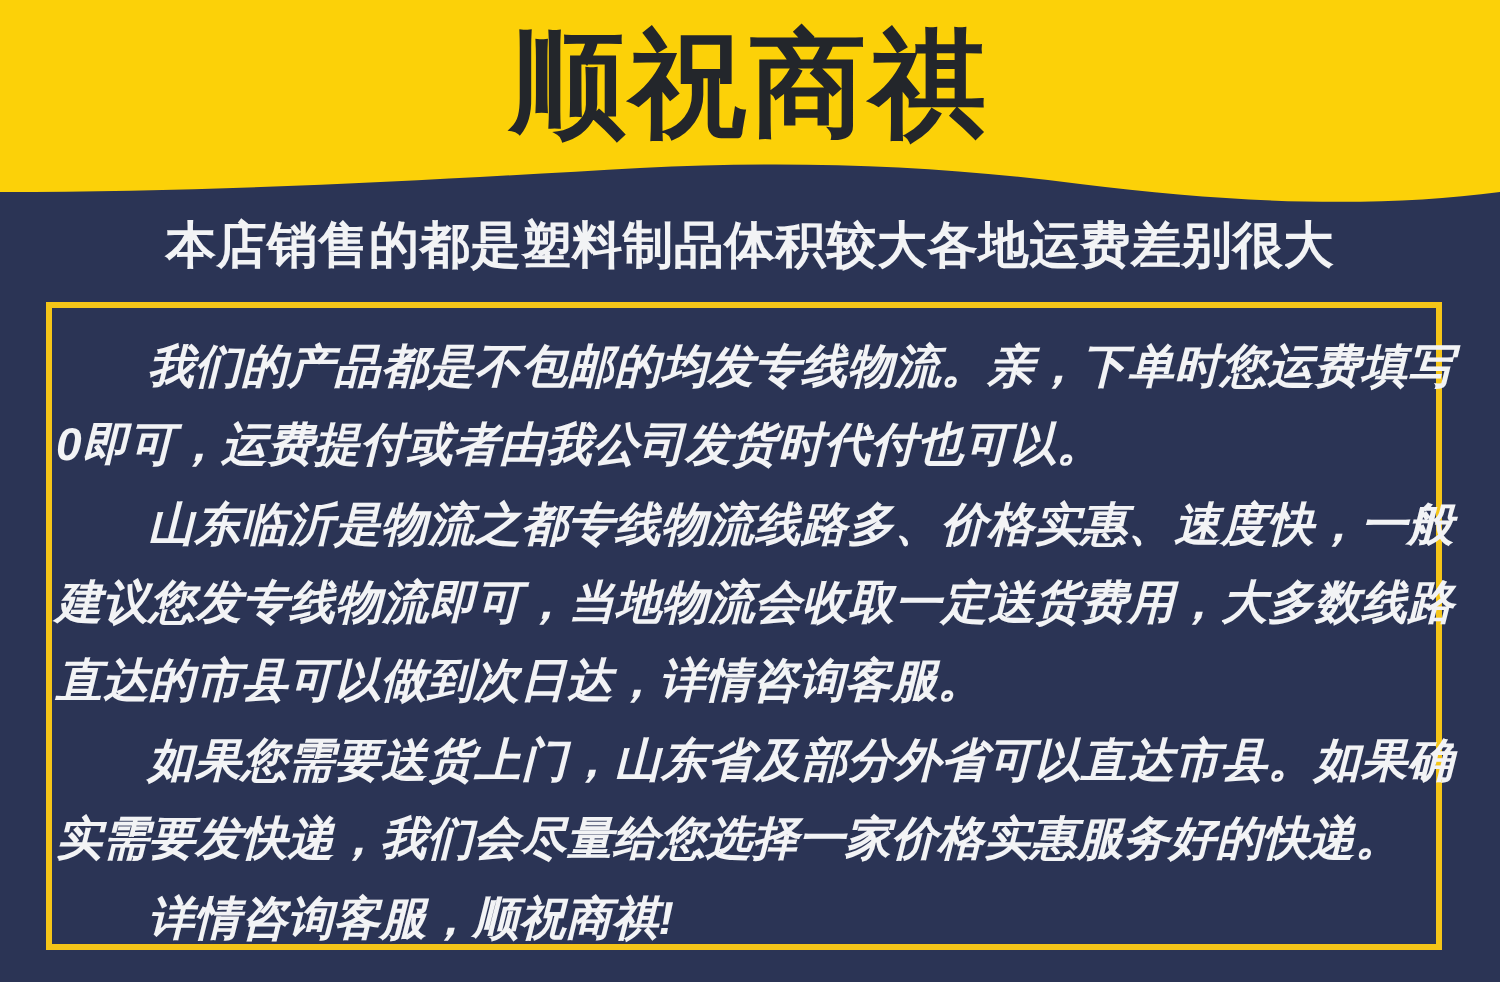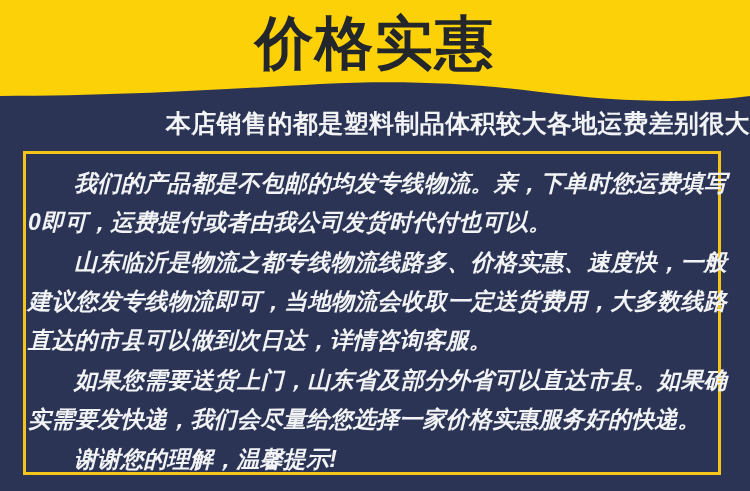--- a/index.html
+++ b/index.html
@@ -43,21 +43,21 @@
     font-weight: bold;
     letter-spacing: 2px;
     color: #23262b;
     white-space: nowrap;
   }
   #subtitle {
     position: absolute;
     left: 0;
     top: 107px;
     width: 750px;
-    text-align: right;
+    text-align: center;
     font-size: 25px;
     line-height: 32px;
     font-weight: bold;
     letter-spacing: 0.4px;
     color: #f2f3f5;
     white-space: nowrap;
   }
   
   #notice-box {
     position: absolute;
@@ -99,27 +99,27 @@
 
   <div id="banner">
     <svg id="wave-svg" width="750" height="150" viewBox="0 0 750 150">
       <rect x="0" y="0" width="750" height="150" fill="#2b3455"></rect>
       <path d="M0,0 L750,0 L750,96
                C 690,104 620,102 540,92
                C 470,83 400,80 320,84
                C 230,89 120,96 0,96 Z" fill="#fcd108"></path>
     </svg>
 
-    <div id="headline">价格实惠</div>
+    <div id="headline">顺祝商祺</div>
 
     <div id="subtitle">本店销售的都是塑料制品体积较大各地运费差别很大</div>
   </div>
 
   <div id="notice-box"></div>
 
   <div id="notice-body">
     <p class="para">我们的产品都是不包邮的均发专线物流。亲，下单时您运费填写0即可，运费提付或者由我公司发货时代付也可以。</p>
     <p class="para">山东临沂是物流之都专线物流线路多、价格实惠、速度快，一般建议您发专线物流即可，当地物流会收取一定送货费用，大多数线路直达的市县可以做到次日达，详情咨询客服。</p>
     <p class="para">如果您需要送货上门，山东省及部分外省可以直达市县。如果确实需要发快递，我们会尽量给您选择一家价格实惠服务好的快递。</p>
-    <p class="para">谢谢您的理解，温馨提示!</p>
+    <p class="para">详情咨询客服，顺祝商祺!</p>
   </div>
 
 </div>
 
 </body></html>

